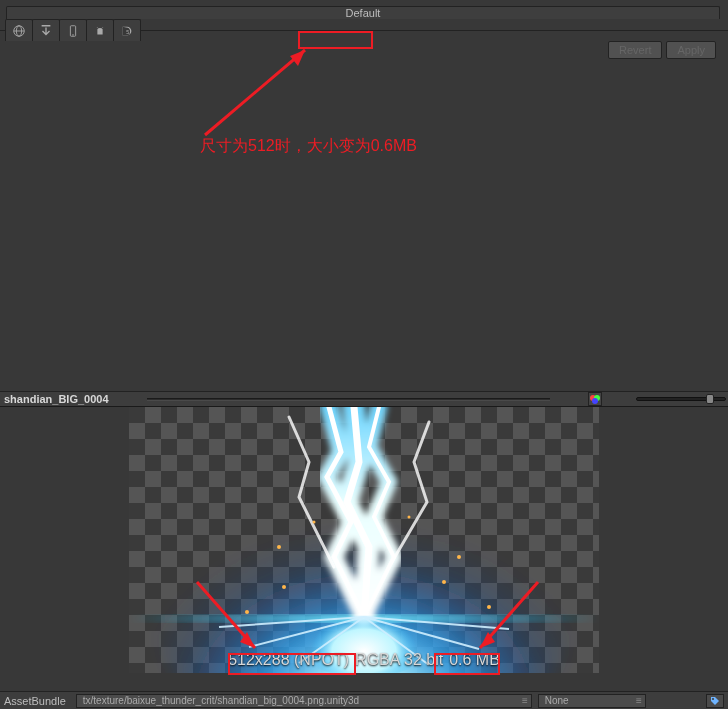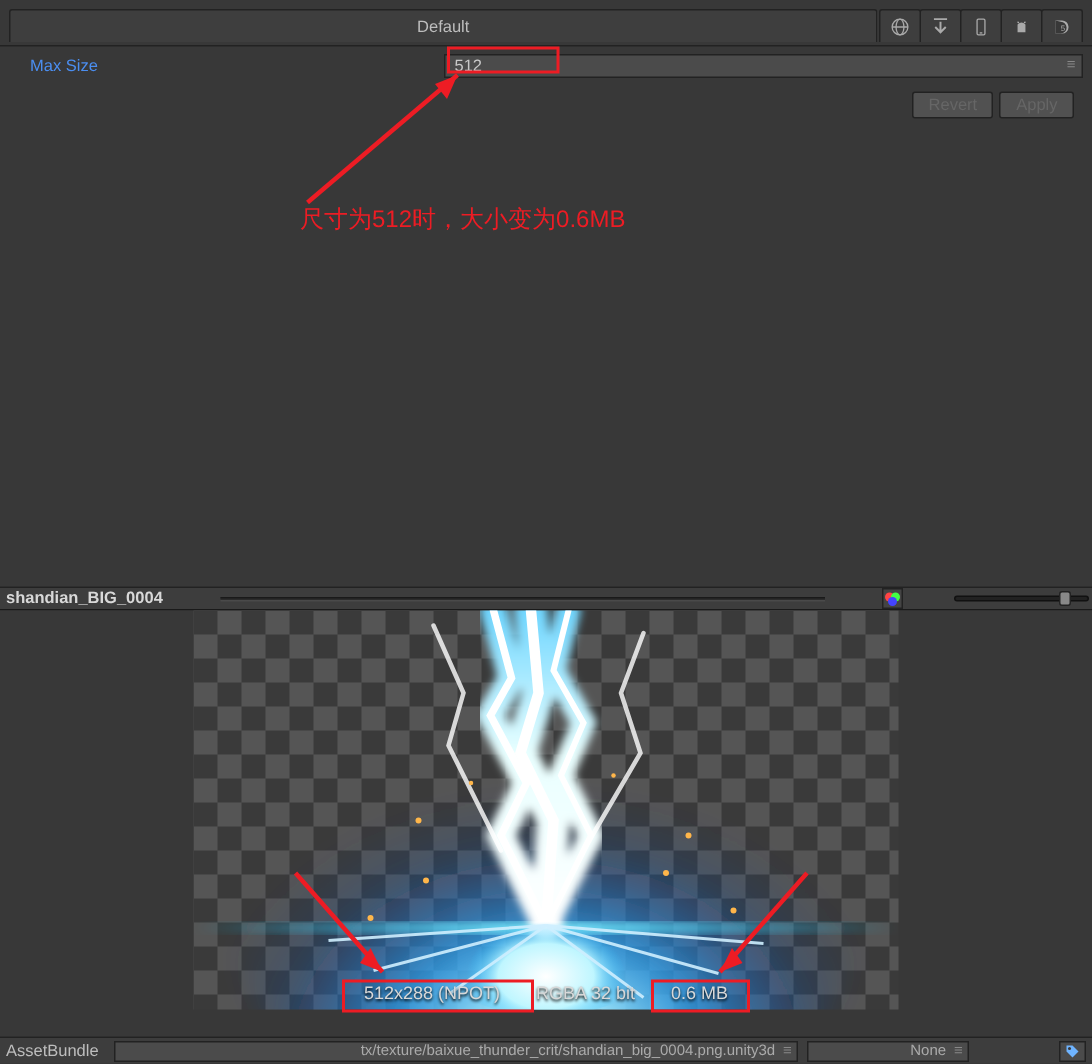--- a/index.html
+++ b/index.html
@@ -1,19 +1,19 @@
 <!DOCTYPE html>
 <html><head>
 <meta charset="utf-8">
 <style>
 * { margin:0; padding:0; box-sizing:border-box; font-family: Arial, sans-serif; }
 body { background:#383838; color:#c0c0c0; font-size:11px; width:728px; height:709px; position:relative; overflow:hidden; }
 
 
-.tabs-wrap { display:flex; align-items:stretch; padding:6px 6px 0 6px; height:30px; }
+.tabs-wrap { display:flex; align-items:stretch; padding:6px 6px 0 6px; height:30px;flex-direction:column; }
 .tab-default { flex:1; background:#3e3e3e; border:1px solid #222; border-bottom:none; margin-right:2px; display:flex; align-items:center; justify-content:center; color:#bdbdbd; height:22px; border-radius:2px 2px 0 0; }
 .platform-tabs { display:flex; }
 .platform-tab { width:28px; height:22px; background:#3e3e3e; border:1px solid #222; border-bottom:none; margin-left:-1px; display:flex; align-items:center; justify-content:center; color:#9e9e9e; border-radius:2px 2px 0 0; }
 .platform-tab svg { width:14px; height:14px; fill:#aaa; }
 
 
 .rows { padding:4px 6px; border-top:1px solid #222; background:#383838; }
 .row { display:flex; align-items:center; height:18px; margin-bottom:2px; }
 .label { width:290px; padding-left:14px; font-size:11px; }
 .label.link { color:#4b8ef0; }
@@ -47,24 +47,24 @@
 .mini-slider .thumb { position:absolute; left:70px; top:2px; width:8px; height:10px; background:#888; border:1px solid #222; border-radius:2px; }
 
 
 .preview { position:absolute; left:0; right:0; top:407px; bottom:18px; background:#383838; display:flex; justify-content:center; }
 .texwrap { width:470px; height:266px; position:relative; margin-top:0; }
 .checker { position:absolute; inset:0;
   background:
    repeating-conic-gradient(#555 0 25%, #3a3a3a 0 50%) 0 0/32px 32px;
 }
 .texwrap svg.lightning { position:absolute; inset:0; }
-.tex-info { position:absolute; bottom:4px; left:50%; transform:translateX(-50%); color:#d8d8d8; font-size:12px; text-shadow:0 1px 2px #000; white-space:nowrap; display:flex; gap:24px;text-align:right; }
-
-
-.footer { position:absolute; left:0; right:0; bottom:0; height:18px; background:#3d3d3d; border-top:1px solid #222; display:flex; align-items:center; padding:0 4px; gap:6px;text-align:right; }
+.tex-info { position:absolute; bottom:4px; left:50%; transform:translateX(-50%); color:#d8d8d8; font-size:16px; text-shadow:0 1px 2px #000; white-space:nowrap; display:flex; gap:6px;text-align:right; }
+
+
+.footer { position:absolute; left:0; right:0; bottom:0; height:18px; background:#3d3d3d; border-top:1px solid #222; display:flex; align-items:center; padding:0 4px; gap:6px; }
 .footer .lbl { color:#bdbdbd; font-size:11px; padding-right:4px; }
 .footer .drop { background:#4b4b4b; border:1px solid #222; color:#aaa; height:14px; line-height:12px; padding:0 14px 0 6px; font-size:10px; position:relative; overflow:hidden; text-overflow:ellipsis; white-space:nowrap; }
 .footer .drop::after { content:"≡"; position:absolute; right:3px; top:0; color:#888; }
 .footer .drop.wide { flex:0 0 456px; }
 .footer .drop.narrow { flex:0 0 108px; }
 .footer .tag { margin-left:auto; width:18px; height:14px; background:#4b4b4b; border:1px solid #222; display:flex; align-items:center; justify-content:center; }
 </style>
 </head>
 <body>
 
@@ -102,26 +102,20 @@
       <svg viewBox="0 0 16 16">
           <path d="M3 3 V13 H8 A5 5 0 0 0 8 3 Z" fill="#aaa"></path>
           <path d="M3 3 V13 H7 A4 4 0 0 0 7 4 Z" fill="#383838"></path>
           <text x="7" y="11" font-size="6" fill="#aaa">5</text>
         </svg>
     </div>
   </div>
 </div>
 
 <div class="rows">
-  <div class="row">
-    <div class="label link">Max Size</div>
-    <div class="field">
-      <span class="dropdown">512</span>
-    </div>
-  </div>
   <div class="btnrow">
     <button class="btn disabled">Revert</button>
     <button class="btn disabled">Apply</button>
   </div>
 </div>
 
 <div class="redbox" style="left:298px; top:31px; width:75px; height:18px;"></div>
 
 <svg class="arrow" style="left:190px; top:40px; width:140px; height:100px;" viewBox="0 0 140 100">
   <line x1="15" y1="95" x2="115" y2="10" stroke="#ed1c24" stroke-width="3"></line>

